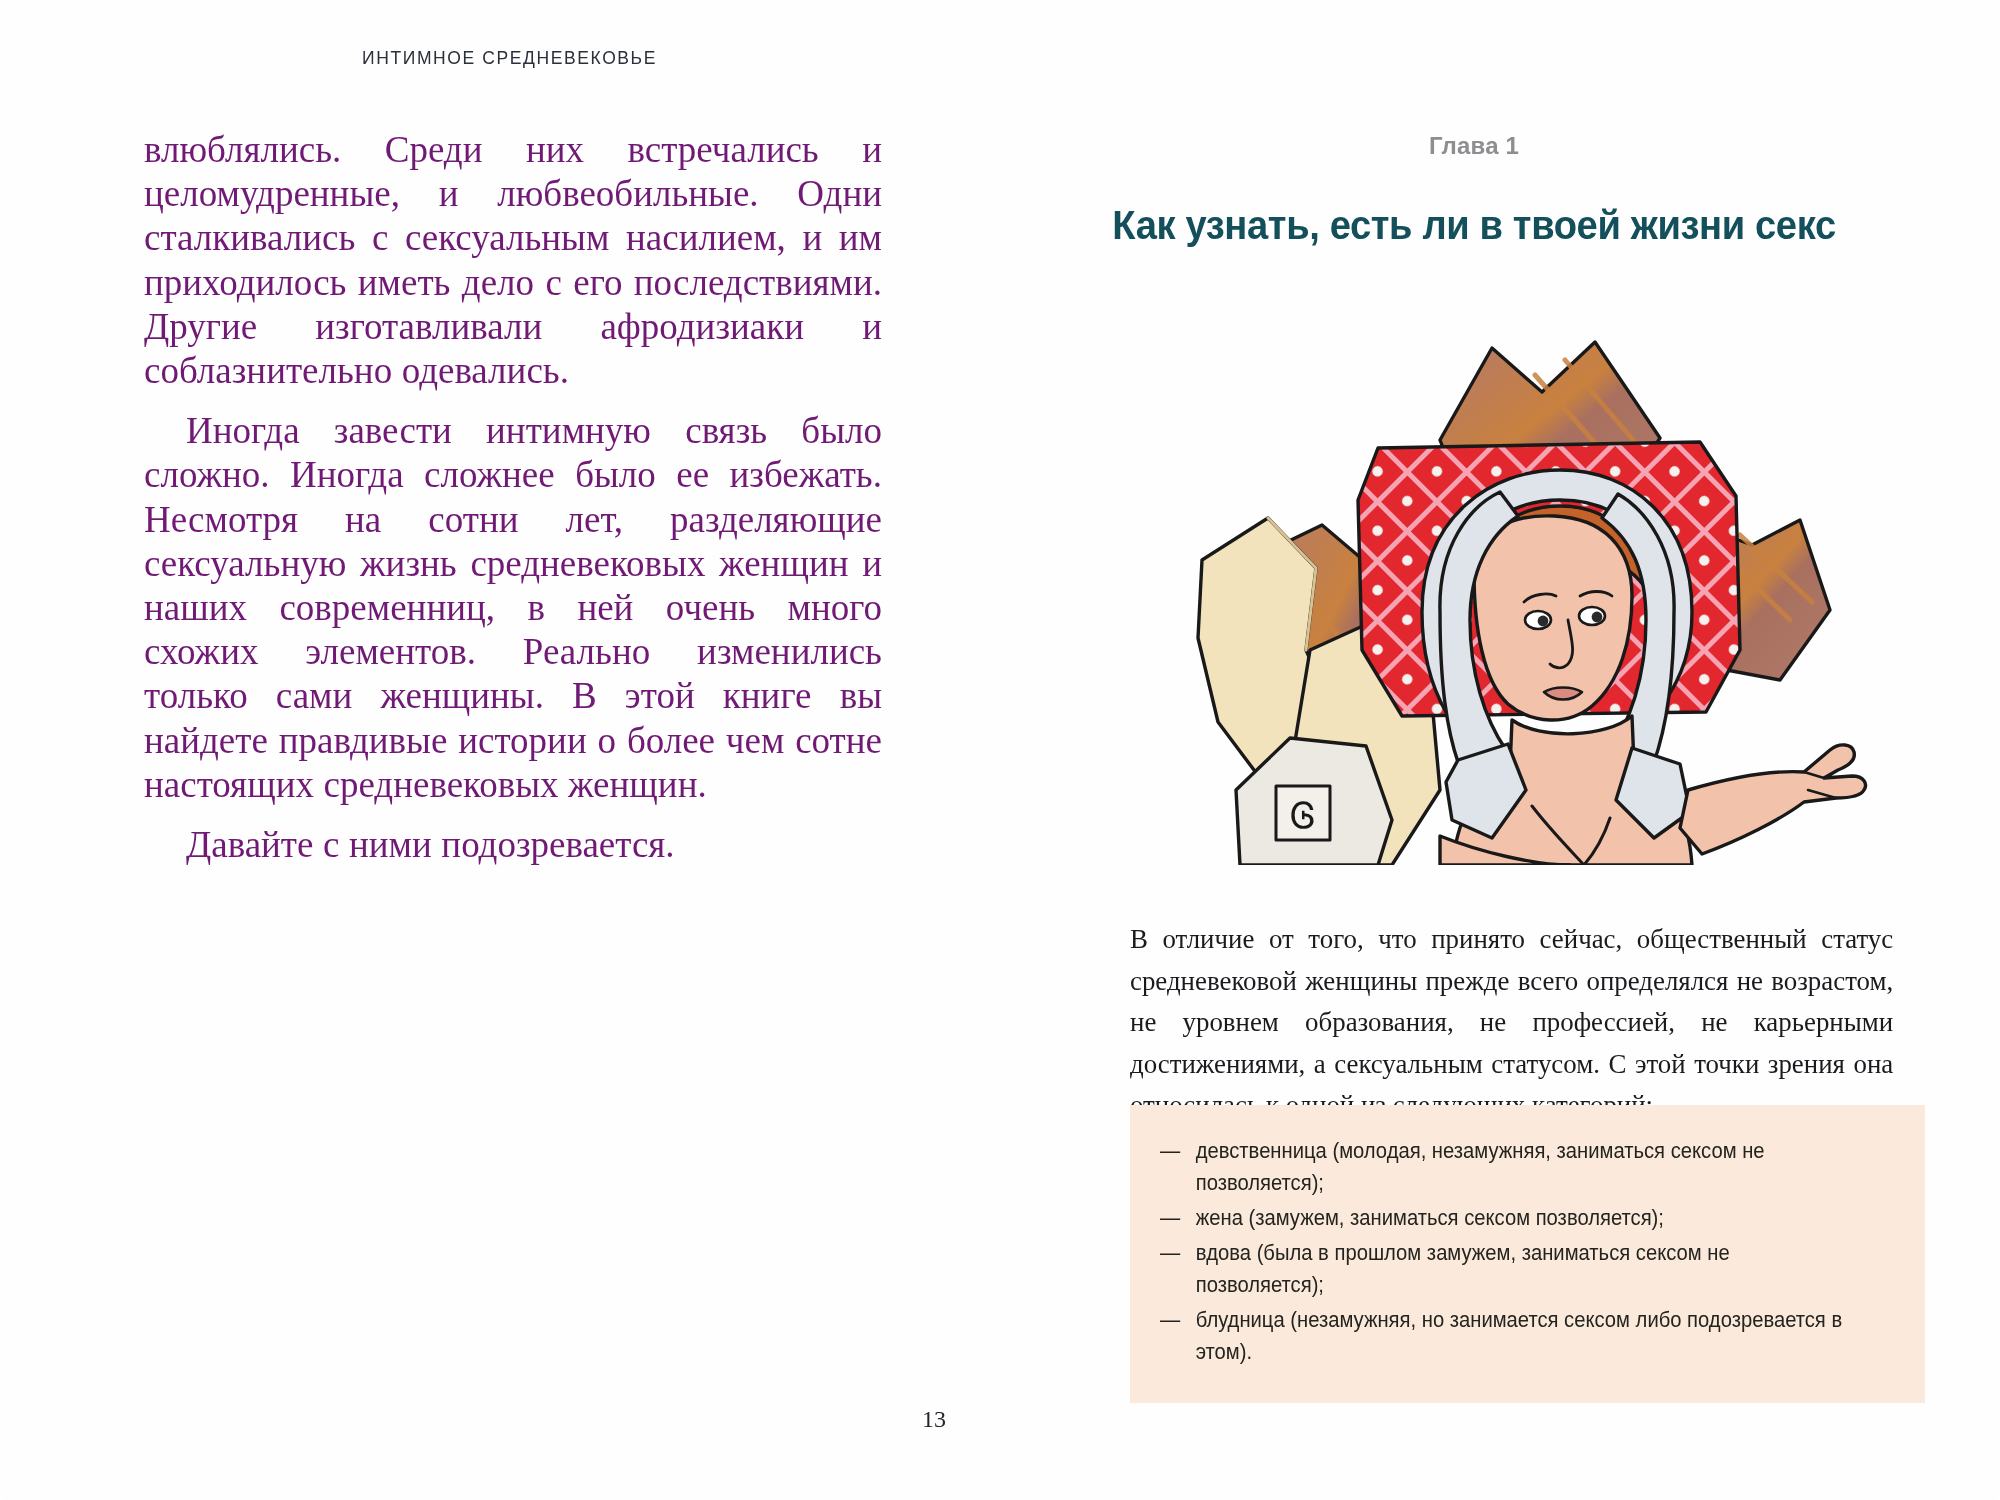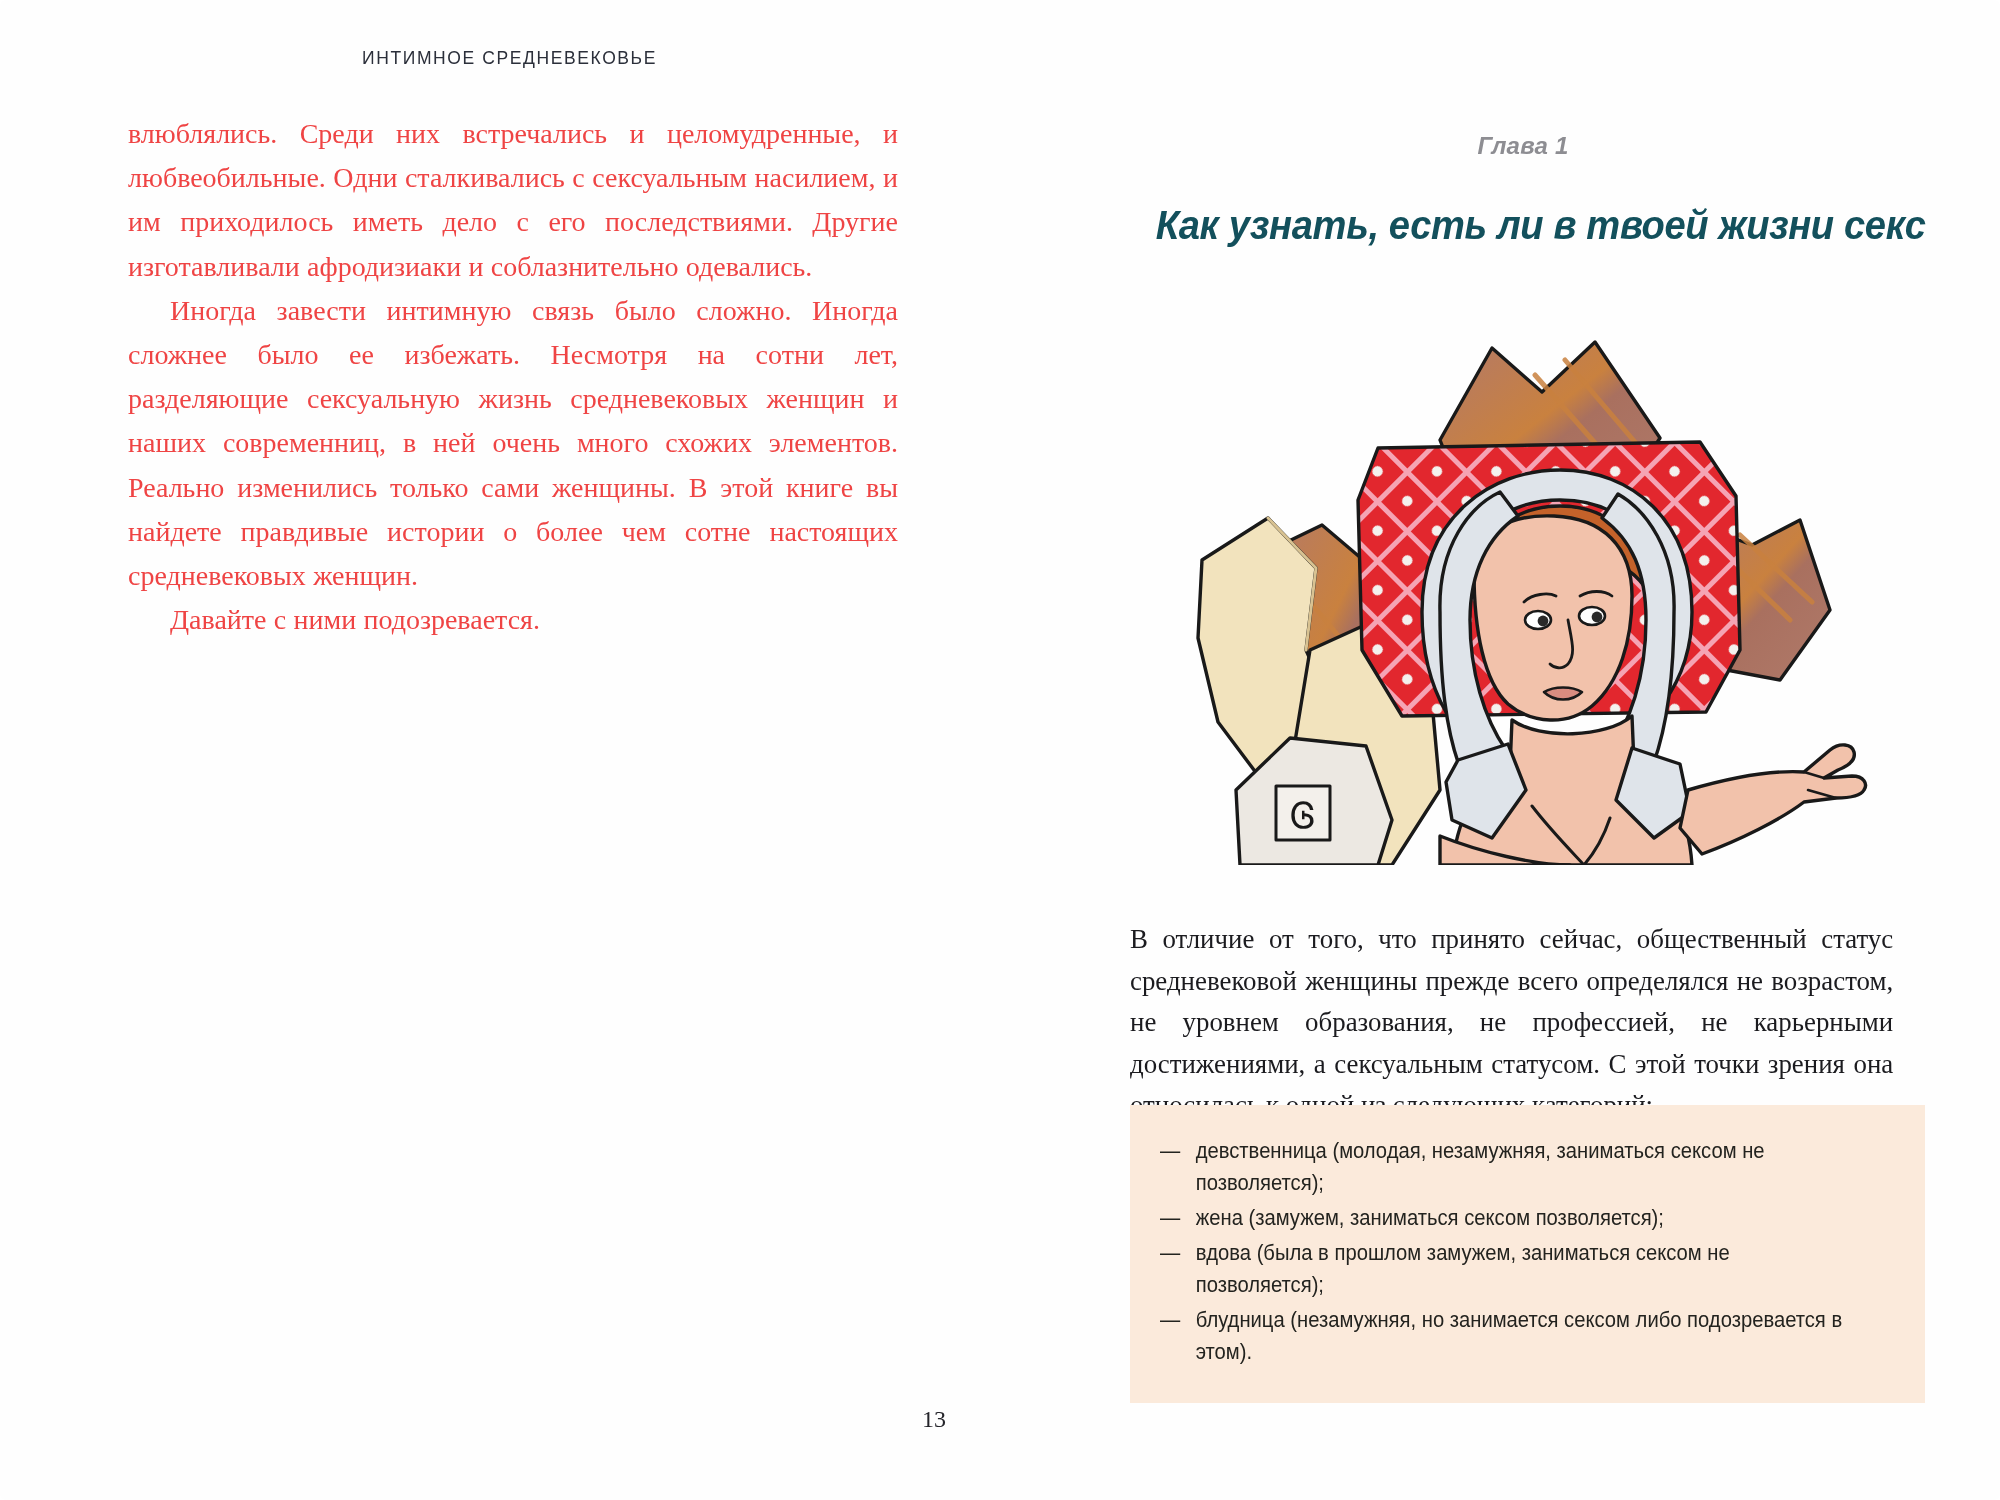--- a/index.html
+++ b/index.html
@@ -30,38 +30,37 @@
     white-space:nowrap;
   }
 
   
   .col-left{
     position:absolute;
     left:128px; top:112px;
     width:770px;
   }
   .col-left p{
-    margin:0;
+    margin:16px;
     font-family:"Liberation Serif", serif;
-    font-size:28px;
+    font-size:37px;
     line-height:44.2px;
-    color:#ef4444;
+    color:#701a75;
     text-align:justify;
     text-align-last:left;
     hyphens:manual;
     word-spacing:0.3px;
   }
   .col-left p.indent{ text-indent:42px; }
 
   
   .col-right{
     position:absolute;
-    left:1128px; top:112px;
+    left:1079px; top:112px;
     width:790px;
-    font-style:italic;
   }
   .chapter-label{
     font-family:"Liberation Sans", sans-serif;
     font-size:24px;
     font-weight:700;
     color:#8d8d92;
     text-align:center;
     letter-spacing:0.2px;
     margin:20px 0 0 0;
   }

